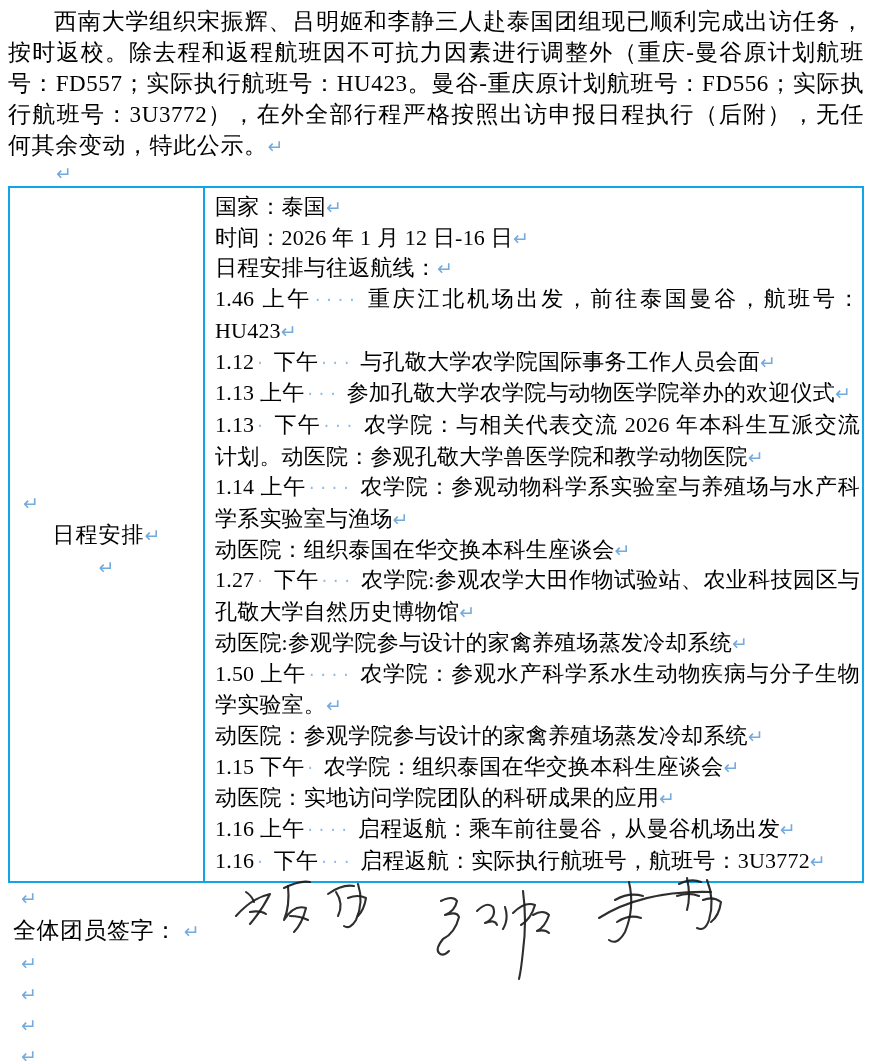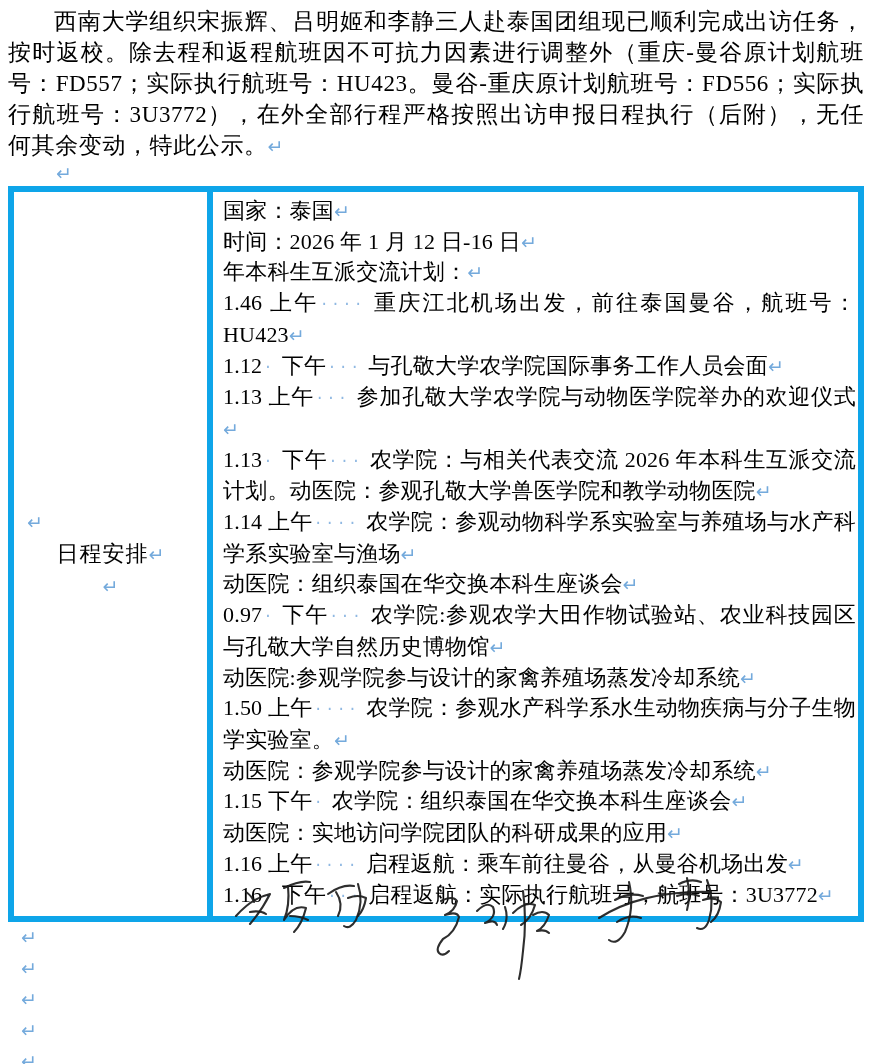--- a/index.html
+++ b/index.html
@@ -14,21 +14,21 @@
 
   
   .fmt{color:#74aadc;font-family:"DejaVu Sans",sans-serif;font-size:19px;
        letter-spacing:0;}
   .fmt-dots{color:#8fb8e2;letter-spacing:6px;padding:0 5px 0 3px;font-size:17px;}
 
   .indent-line{height:24px;line-height:22px;padding-left:48px;}
 
   
   table.sched{border-collapse:collapse;width:856px;table-layout:fixed;}
-  table.sched td{border:6px solid #0ea5e9;vertical-align:middle;}
+  table.sched td{border:2px solid #0ea5e9;vertical-align:middle;}
   .label-cell{width:191px;text-align:center;font-size:22px;}
   .lc-line{line-height:31px;}
   .lc-left{text-align:left;padding-left:12px;}
   .lc-title{font-weight:normal;letter-spacing:1px;}
   .content-cell{padding:4px 2px 4px 10px;font-size:22px;line-height:30.7px;}
   .sched-line{text-align:justify;}
   .sched-line .seg{letter-spacing:0.2px;}
 
   
   .mark-line{height:31px;line-height:31px;padding-left:13px;}
@@ -58,43 +58,44 @@
         <tr>
       <td class="label-cell">
         <div class="lc-line lc-left"><span class="fmt">↵</span></div>
         <div class="lc-line"><span class="lc-title">日程安排</span><span class="fmt">↵</span></div>
         <div class="lc-line"><span class="fmt">↵</span></div>
       </td>
       <td class="content-cell">
         <div id="schedule-lines">
               <div class="sched-line"><span class="seg">国家：泰国</span><span class="fmt">↵</span></div>
               <div class="sched-line"><span class="seg">时间：2026 年 1 月 12 日-16 日</span><span class="fmt">↵</span></div>
-              <div class="sched-line"><span class="seg">年本科生互派交流计划：</span><span class="fmt">↵</span></div>
+              <div class="sched-line"><span class="seg">日程安排与往返航线：</span><span class="fmt">↵</span></div>
               <div class="sched-line"><span class="seg">1.46 上午</span><span class="fmt fmt-dots">····</span><span class="seg">重庆江北机场出发，前往泰国曼谷，航班号：HU423</span><span class="fmt">↵</span></div>
               <div class="sched-line"><span class="seg">1.12</span><span class="fmt fmt-dots">·</span><span class="seg">下午</span><span class="fmt fmt-dots">···</span><span class="seg">与孔敬大学农学院国际事务工作人员会面</span><span class="fmt">↵</span></div>
               <div class="sched-line"><span class="seg">1.13 上午</span><span class="fmt fmt-dots">···</span><span class="seg">参加孔敬大学农学院与动物医学院举办的欢迎仪式</span><span class="fmt">↵</span></div>
               <div class="sched-line"><span class="seg">1.13</span><span class="fmt fmt-dots">·</span><span class="seg">下午</span><span class="fmt fmt-dots">···</span><span class="seg">农学院：与相关代表交流 2026 年本科生互派交流计划。动医院：参观孔敬大学兽医学院和教学动物医院</span><span class="fmt">↵</span></div>
               <div class="sched-line"><span class="seg">1.14 上午</span><span class="fmt fmt-dots">····</span><span class="seg">农学院：参观动物科学系实验室与养殖场与水产科学系实验室与渔场</span><span class="fmt">↵</span></div>
               <div class="sched-line"><span class="seg">动医院：组织泰国在华交换本科生座谈会</span><span class="fmt">↵</span></div>
-              <div class="sched-line"><span class="seg">0.97</span><span class="fmt fmt-dots">·</span><span class="seg">下午</span><span class="fmt fmt-dots">···</span><span class="seg">农学院:参观农学大田作物试验站、农业科技园区与孔敬大学自然历史博物馆</span><span class="fmt">↵</span></div>
+              <div class="sched-line"><span class="seg">1.27</span><span class="fmt fmt-dots">·</span><span class="seg">下午</span><span class="fmt fmt-dots">···</span><span class="seg">农学院:参观农学大田作物试验站、农业科技园区与孔敬大学自然历史博物馆</span><span class="fmt">↵</span></div>
               <div class="sched-line"><span class="seg">动医院:参观学院参与设计的家禽养殖场蒸发冷却系统</span><span class="fmt">↵</span></div>
               <div class="sched-line"><span class="seg">1.50 上午</span><span class="fmt fmt-dots">····</span><span class="seg">农学院：参观水产科学系水生动物疾病与分子生物学实验室。</span><span class="fmt">↵</span></div>
               <div class="sched-line"><span class="seg">动医院：参观学院参与设计的家禽养殖场蒸发冷却系统</span><span class="fmt">↵</span></div>
               <div class="sched-line"><span class="seg">1.15 下午</span><span class="fmt fmt-dots">·</span><span class="seg">农学院：组织泰国在华交换本科生座谈会</span><span class="fmt">↵</span></div>
               <div class="sched-line"><span class="seg">动医院：实地访问学院团队的科研成果的应用</span><span class="fmt">↵</span></div>
               <div class="sched-line"><span class="seg">1.16 上午</span><span class="fmt fmt-dots">····</span><span class="seg">启程返航：乘车前往曼谷，从曼谷机场出发</span><span class="fmt">↵</span></div>
               <div class="sched-line"><span class="seg">1.16</span><span class="fmt fmt-dots">·</span><span class="seg">下午</span><span class="fmt fmt-dots">···</span><span class="seg">启程返航：实际执行航班号，航班号：3U3772</span><span class="fmt">↵</span></div>
             </div>
       </td>
     </tr>
   </tbody>
     </table>
 
   <div class="mark-line"><span class="fmt">↵</span></div>
 
+  <div class="sig-row"><span>全体团员签字：</span> <span class="fmt">↵</span></div>
 
   <div class="mark-line"><span class="fmt">↵</span></div>
   <div class="mark-line"><span class="fmt">↵</span></div>
   <div class="mark-line"><span class="fmt">↵</span></div>
   <div class="mark-line"><span class="fmt">↵</span></div>
 
   <div class="signatures">
     <svg class="sig-1" width="150" height="72" viewBox="0 0 150 72">
       <path d="M14,20 q6,4 8,10"></path>
       <path d="M4,44 q16,-18 34,-22 q-8,16 -20,30"></path>

